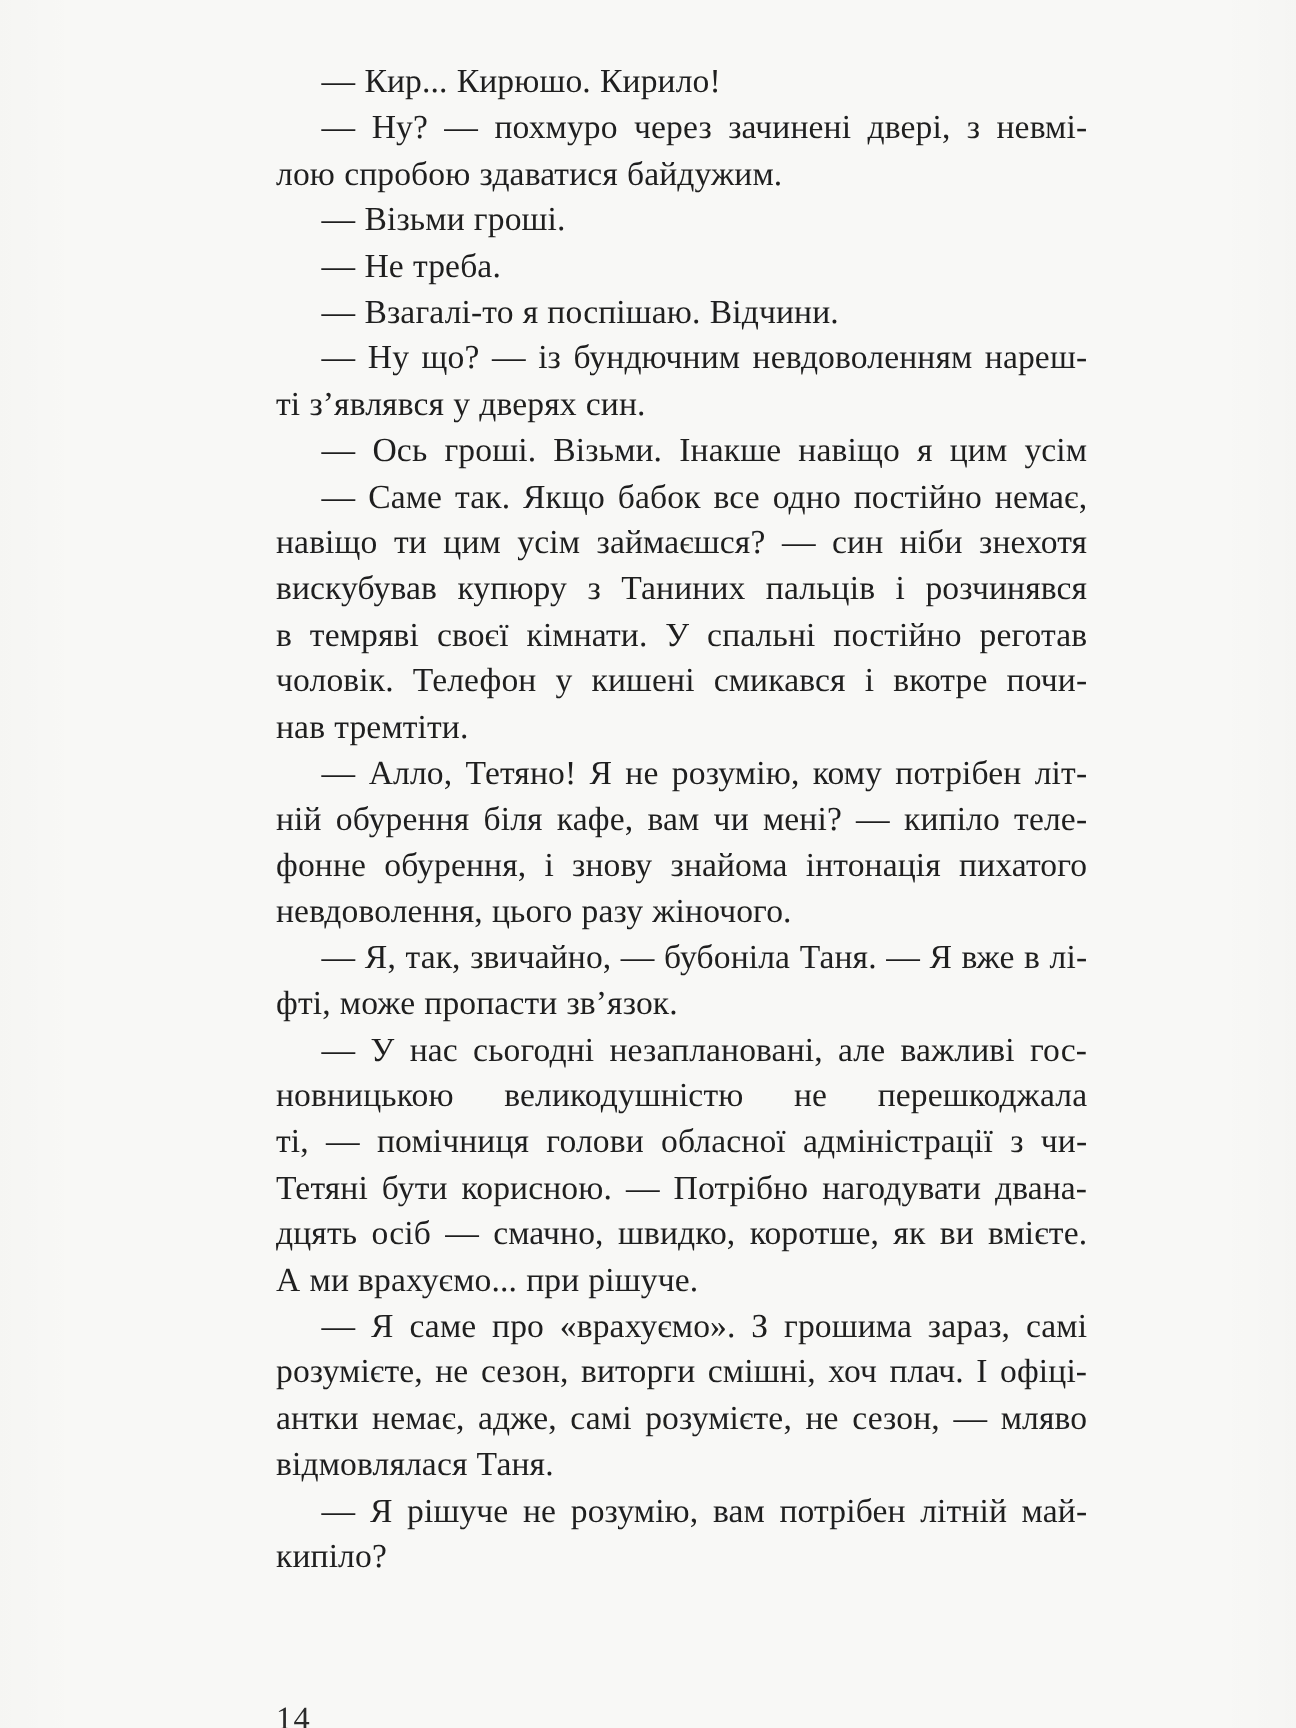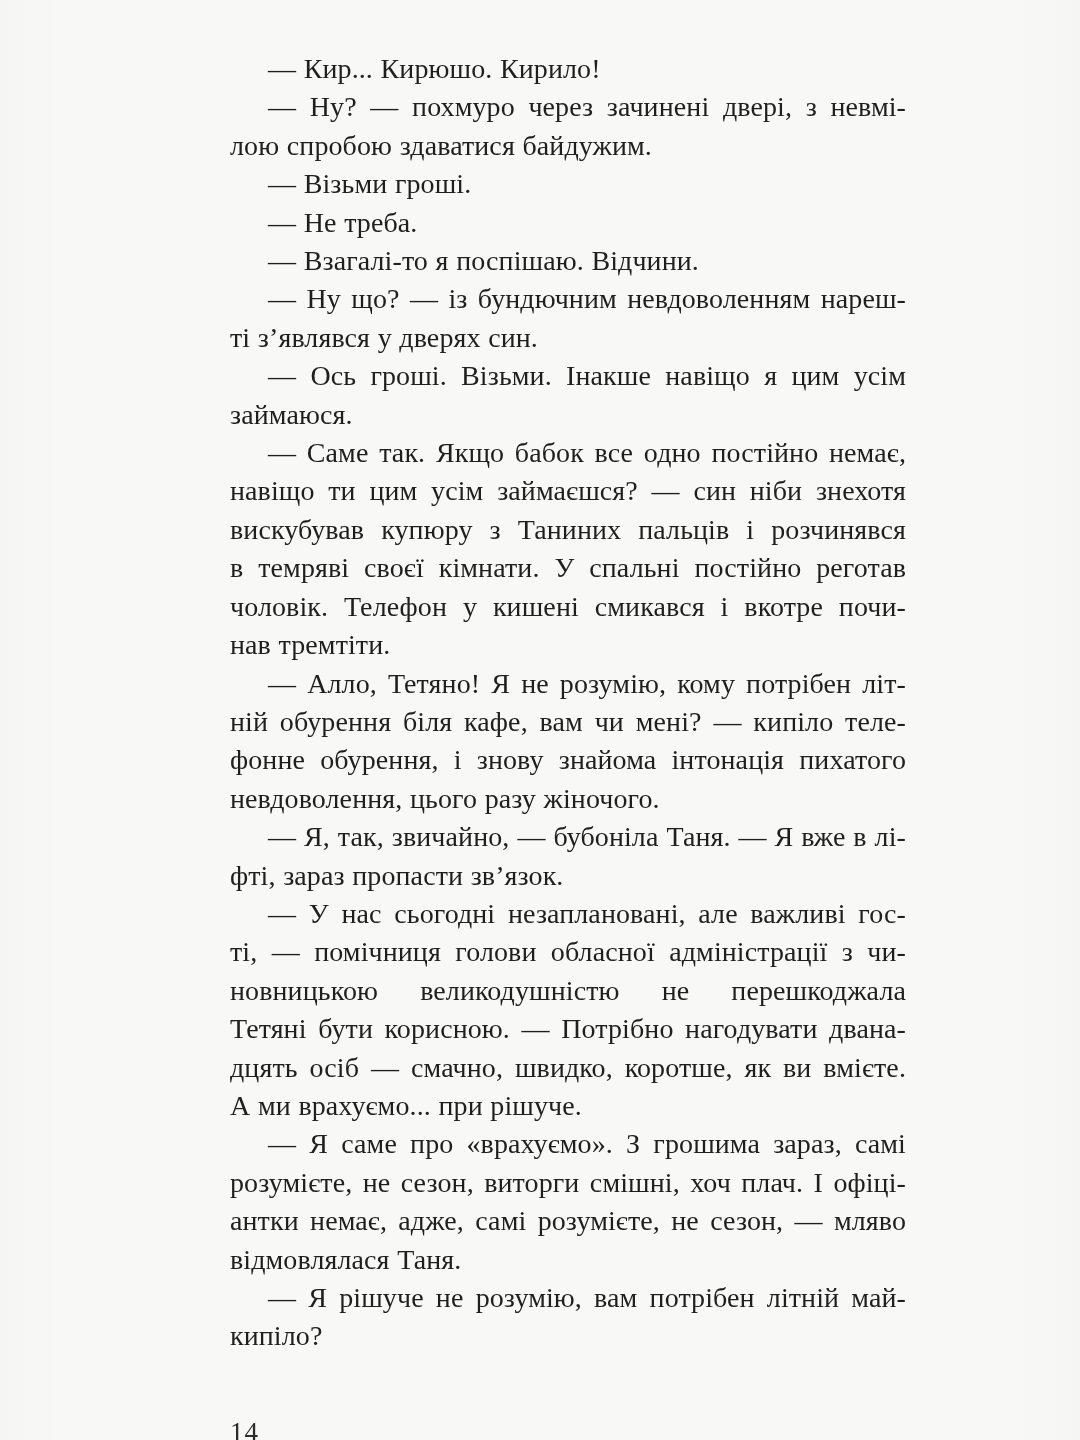--- a/index.html
+++ b/index.html
@@ -74,44 +74,43 @@
       </div>
       <div class="para">
         <div class="line first last">— Взагалі-то я поспішаю. Відчини.</div>
       </div>
       <div class="para">
         <div class="line first">— Ну що? — із бундючним невдоволенням нареш-</div>
         <div class="line last">ті з’являвся у дверях син.</div>
       </div>
       <div class="para">
         <div class="line first">— Ось гроші. Візьми. Інакше навіщо я цим усім</div>
-        <div class="line last">займаюся.</div>
       </div>
       <div class="para">
         <div class="line first">— Саме так. Якщо бабок все одно постійно немає,</div>
         <div class="line">навіщо ти цим усім займаєшся? — син ніби знехотя</div>
         <div class="line">вискубував купюру з Таниних пальців і розчинявся</div>
         <div class="line">в темряві своєї кімнати. У спальні постійно реготав</div>
         <div class="line">чоловік. Телефон у кишені смикався і вкотре почи-</div>
         <div class="line last">нав тремтіти.</div>
       </div>
       <div class="para">
         <div class="line first">— Алло, Тетяно! Я не розумію, кому потрібен літ-</div>
         <div class="line">ній обурення біля кафе, вам чи мені? — кипіло теле-</div>
         <div class="line">фонне обурення, і знову знайома інтонація пихатого</div>
         <div class="line last">невдоволення, цього разу жіночого.</div>
       </div>
       <div class="para">
         <div class="line first">— Я, так, звичайно, — бубоніла Таня. — Я вже в лі-</div>
-        <div class="line last">фті, зараз пропасти зв’язок.</div>
+        <div class="line last">фті, може пропасти зв’язок.</div>
       </div>
       <div class="para">
         <div class="line first">— У нас сьогодні незаплановані, але важливі гос-</div>
+        <div class="line">новницькою великодушністю не перешкоджала</div>
         <div class="line">ті, — помічниця голови обласної адміністрації з чи-</div>
-        <div class="line">новницькою великодушністю не перешкоджала</div>
         <div class="line">Тетяні бути корисною. — Потрібно нагодувати двана-</div>
         <div class="line">дцять осіб — смачно, швидко, коротше, як ви вмієте.</div>
         <div class="line last">А ми врахуємо... при рішуче.</div>
       </div>
       <div class="para">
         <div class="line first">— Я саме про «врахуємо». З грошима зараз, самі</div>
         <div class="line">розумієте, не сезон, виторги смішні, хоч плач. І офіці-</div>
         <div class="line">антки немає, адже, самі розумієте, не сезон, — мляво</div>
         <div class="line last">відмовлялася Таня.</div>
       </div>

